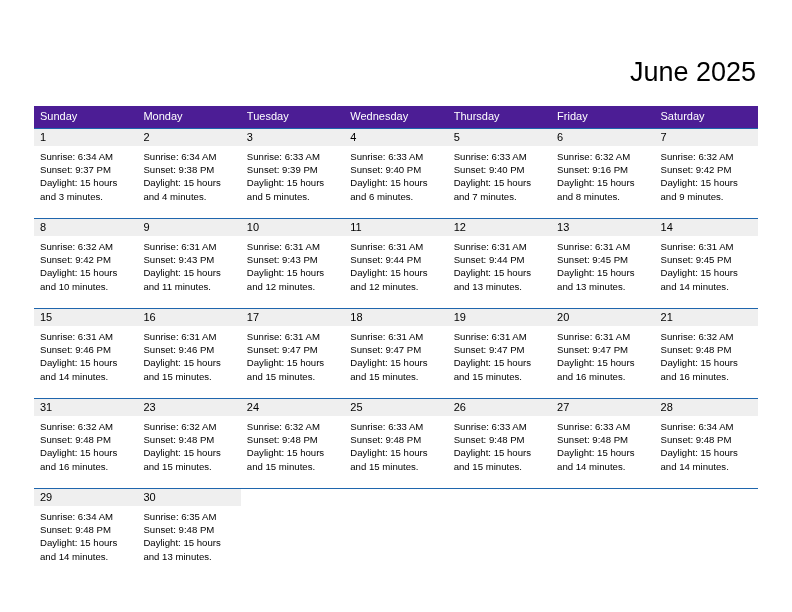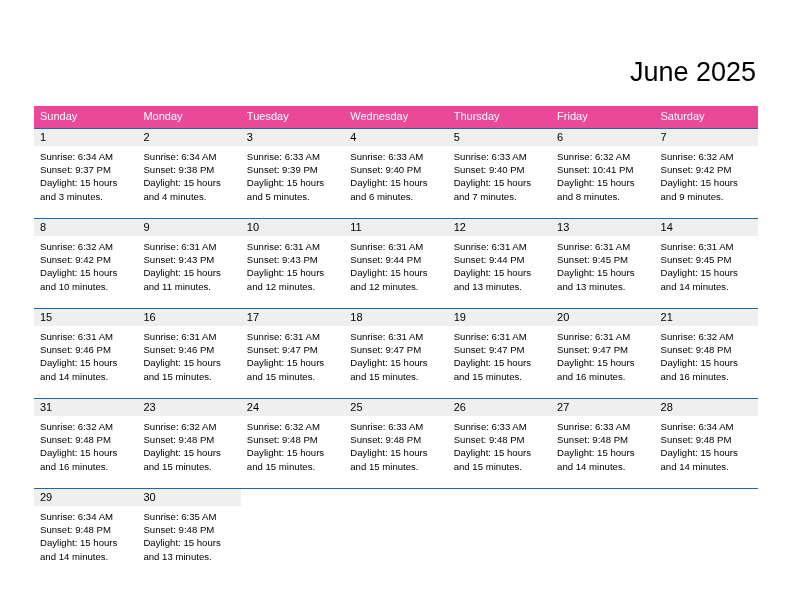--- a/index.html
+++ b/index.html
@@ -89,21 +89,21 @@
   
   .calendar {
     position: absolute;
     left: 34px;
     top: 106px;
     width: 724px;
     border-collapse: collapse;
     table-layout: fixed;
   }
   .calendar th {
-    background: #ec4899;
+    background: #4c1d95;
     color: #ffffff;
     font-weight: normal;
     font-size: 11px;
     text-align: left;
     padding: 4px 0 5px 6px;
     line-height: 13px;
     border: none;
   }
   .calendar td {
     vertical-align: top;
@@ -238,21 +238,21 @@
               </div>
             </div>
           </td>
           <td>
             <div class="daycell filled">
               <div class="daynum-band">
                 <span class="daynum">6</span>
               </div>
               <div class="dayinfo">
                 <div>Sunrise: 6:32 AM</div>
-                <div>Sunset: 10:41 PM</div>
+                <div>Sunset: 9:16 PM</div>
                 <div>Daylight: 15 hours</div>
                 <div>and 8 minutes.</div>
               </div>
             </div>
           </td>
           <td>
             <div class="daycell filled">
               <div class="daynum-band">
                 <span class="daynum">7</span>
               </div>

